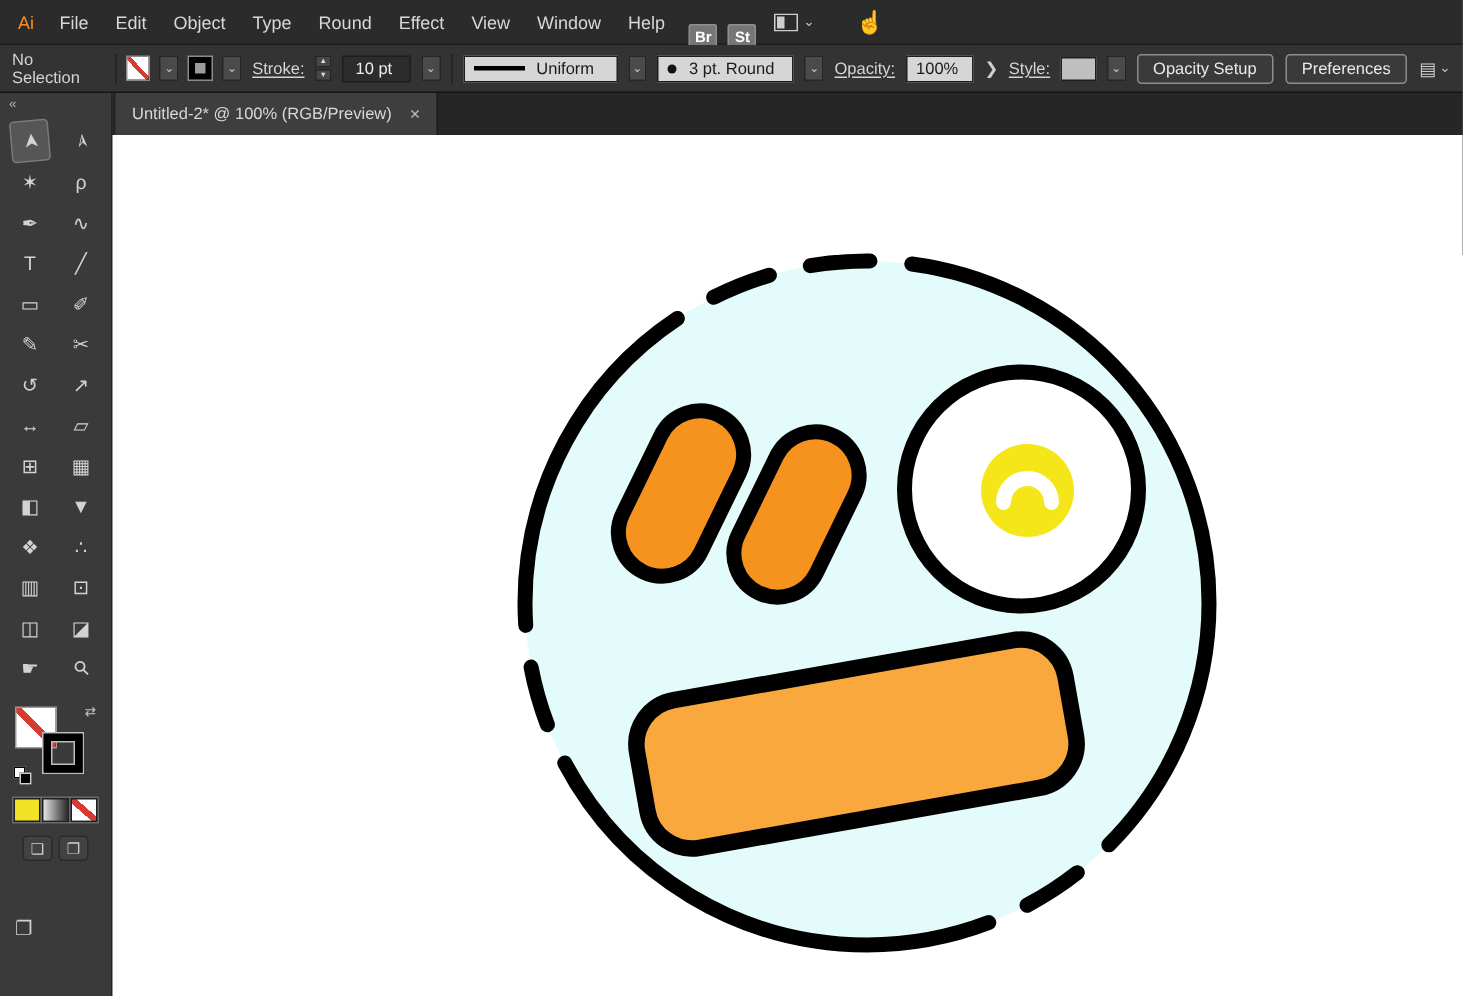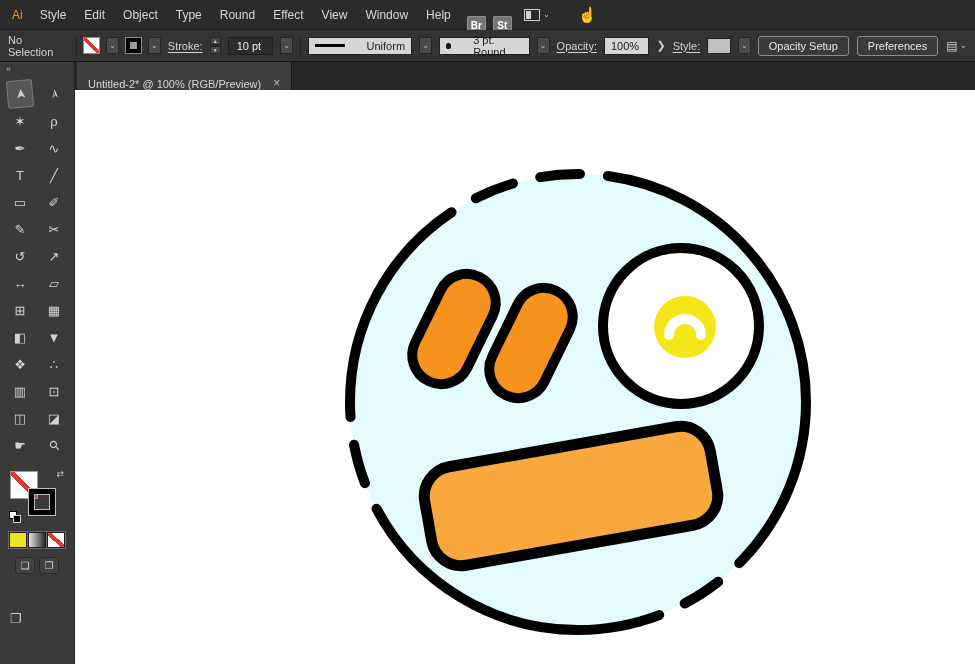--- a/index.html
+++ b/index.html
@@ -30,34 +30,34 @@
   .drop-arrow { width:13px; height:17px; background:#4a4a4a; border:1px solid #262626;
     display:flex; align-items:center; justify-content:center; }
   .drop-arrow .chev { font-size:8px; }
   .lbl-link { text-decoration:underline; text-underline-offset:2px; }
   .stepper { display:flex; flex-direction:column; gap:1px; }
   .stepper span { width:11px; height:8px; background:#474747; border:1px solid #262626; color:#ddd;
     font-size:5px; display:flex; align-items:center; justify-content:center; }
   .field-dark { height:18px; background:#2c2c2c; border:1px solid #1e1e1e; color:#ececec;
     display:flex; align-items:center; padding:0 8px; }
   .combo-light { height:18px; background:#d6d6d6; border:1px solid #1e1e1e; color:#1b1b1b;
-    display:flex; align-items:center; gap:22px; padding:0 6px; }
+    display:flex; align-items:center; gap:8px; padding:0 6px; }
   .profile-line { width:34px; height:3px; background:#000; }
   .brush-dot { width:6px; height:6px; border-radius:50%; background:#111; }
   .style-sw { width:24px; height:16px; background:#bfbfbf; border:1px solid #1e1e1e; }
   .bar-btn { border:1px solid #8d8d8d; border-radius:3px; padding:3px 10px; color:#e9e9e9;
     background:#3a3a3a; font-size:11px; white-space:nowrap; }
   .right-group { margin-left:auto; display:flex; align-items:center; gap:8px; }
   .panel-ico { color:#cfcfcf; font-size:12px; display:flex; align-items:center; gap:2px; }
   .opac-arrow { color:#cfcfcf; font-size:11px; }
 
   
   .tabbar { position:absolute; left:75px; top:62px; width:900px; height:28px; background:#262626;
     display:flex; align-items:stretch; }
-  .tab { display:flex; align-items:flex-end; gap:12px; padding:0 11px; background:#3e3e3e;
+  .tab { display:flex; align-items:center; gap:12px; padding:0 11px; background:#3e3e3e;
     color:#d8d8d8; font-size:11px; border-right:1px solid #191919; margin-left:2px; }
   .tab-close { color:#bdbdbd; font-size:12px; }
 
   
   .dock { position:absolute; left:0; top:62px; width:75px; height:602px; background:#3a3a3a;
     border-right:1px solid #232323; display:flex; flex-direction:column; align-items:center; }
   .dock-header { width:100%; height:16px; padding:3px 0 0 6px; color:#b3b3b3; font-size:9px; line-height:1; }
   .tools { display:grid; grid-template-columns:26px 26px; gap:3px 8px; margin-top:4px; }
   .tool { width:26px; height:24px; display:flex; align-items:center; justify-content:center;
     color:#d2d2d2; font-size:13px; border-radius:2px; }
@@ -85,21 +85,21 @@
     display:flex; align-items:center; justify-content:flex-start; padding-left:2px; align-self:flex-start; margin-left:8px; }
 
   
   .canvas { position:absolute; left:75px; top:90px; width:900px; height:574px; overflow:hidden; }
 </style>
 </head>
 <body>
 
 <div class="menubar">
   <span class="ai-logo" style="color: rgb(255, 141, 28);">Ai</span>
-  <span class="mi">Style</span>
+  <span class="mi">File</span>
   <span class="mi">Edit</span>
   <span class="mi">Object</span>
   <span class="mi">Type</span>
   <span class="mi">Round</span>
   <span class="mi">Effect</span>
   <span class="mi">View</span>
   <span class="mi">Window</span>
   <span class="mi">Help</span>
   <span class="sq-btn">Br</span>
   <span class="sq-btn">St</span>

